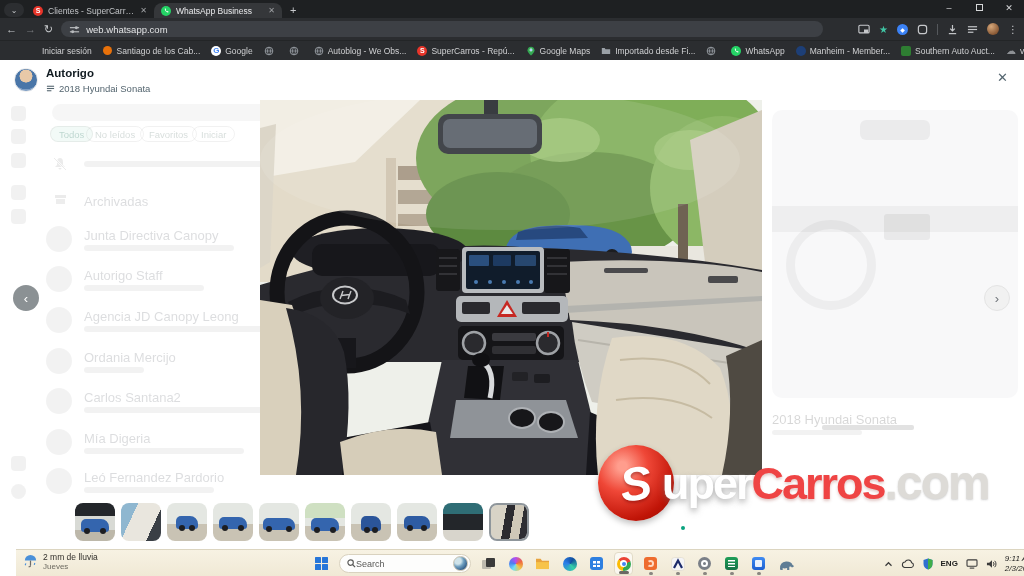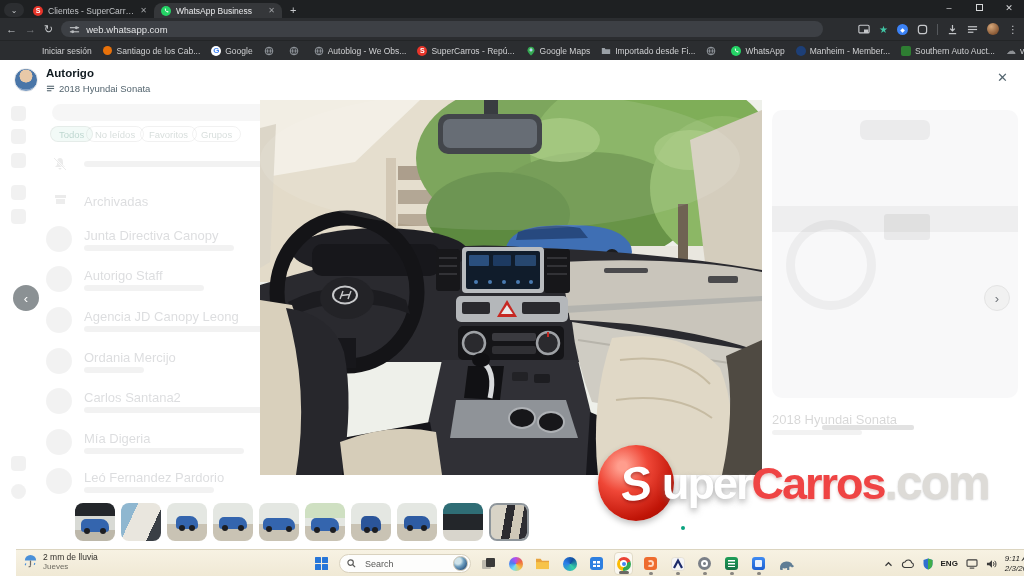--- a/index.html
+++ b/index.html
@@ -131,21 +131,21 @@
   .weather { position:absolute; left:7px; top:2px; display:flex; align-items:center; gap:5px; }
   .wtxt .l1 { font-size:8.5px; color:#32302c; }
   .wtxt .l2 { font-size:8px; color:#6d6a61; }
   .dock { position:absolute; left:296px; top:0; height:27px; display:flex; align-items:center; gap:8px; }
   .app { position:relative; width:19px; height:23px; display:flex; align-items:center; justify-content:center; border-radius:4px; }
   .app .dot { position:absolute; bottom:0px; left:50%; transform:translateX(-50%); width:4px; height:3px; border-radius:2px; background:#8a8781; }
   .app.active { background:rgba(255,255,255,.6); border:1px solid #e2dbc6; }
   .app.active .dot { width:10px; background:#6b6964; }
   .startw { display:grid; grid-template-columns:6px 6px; grid-template-rows:6px 6px; gap:1px; }
   .startw i { background:#2676d9; border-radius:0.5px; }
-  .searchpill { display:flex; align-items:center; gap:9px; width:132px; height:19px; border-radius:10px;
+  .searchpill { display:flex; align-items:center; gap:0; width:132px; height:19px; border-radius:10px;
     background:#fdfdfc; border:1px solid #d9d2bf; padding:0 2px 0 7px; }
   .searchpill .ph { flex:1; font-size:9px; color:#5a5a58; }
   .pill-img { width:15px; height:15px; border-radius:50%; border:1px solid #c6c0b0;
     background:radial-gradient(circle at 30% 30%, #cfe3ea 0 25%, #6f9fc0 45%, #35608c 75%, #24415f); }
   .taskview { position:relative; width:13px; height:11px; }
   .taskview i { position:absolute; width:9px; height:9px; border-radius:1px; }
   .taskview i:first-child { left:0; top:2px; background:#bdb9ae; }
   .taskview i:last-child { left:4px; top:0; background:#3a3a3a; }
   .copilot { width:14px; height:14px; border-radius:50%;
     background:conic-gradient(from 210deg, #6ee0f7, #4a7df0, #b44df0, #f06a3e, #f0c84a, #6ee0f7); }
@@ -368,21 +368,21 @@
         <span class="g-rail" style="top:69px"></span>
       <span class="g-rail" style="top:93px"></span>
         <span class="g-rail" style="top:125px"></span>
       <span class="g-rail" style="top:149px"></span>
         <span class="g-rail" style="top:396px"></span>
       <span class="g-rail" style="top:424px; border-radius:50%"></span>
       <div class="g-search"></div>
       <span class="g-chip on" style="left:50px">Todos</span>
       <span class="g-chip" style="left:86px">No leídos</span>
       <span class="g-chip" style="left:140px">Favoritos</span>
-      <span class="g-chip" style="left:192px">Grupos</span>
+      <span class="g-chip" style="left:192px">Iniciar</span>
       <svg width="16" height="16" viewBox="0 0 16 16" style="position:absolute;left:52px;top:96px">
         <path d="M8,2 q3,0 3,4 l0,3 l2,2 l-10,0 l2,-2 l0,-3 q0,-4 3,-4 z M6.5,12 a1.5,1.5 0 0 0 3,0" fill="rgba(0,0,0,.08)"></path>
         <line x1="2" y1="2" x2="14" y2="14" stroke="rgba(255,255,255,.9)" stroke-width="2"></line>
         <line x1="2" y1="2" x2="14" y2="14" stroke="rgba(0,0,0,.08)" stroke-width="1"></line>
       </svg>
       <span class="g-bar" style="left:84px; top:101px; width:356px"></span>
       <svg width="13" height="13" viewBox="0 0 13 13" style="position:absolute;left:54px;top:133px">
         <rect x="1" y="2" width="11" height="3" fill="rgba(0,0,0,.08)"></rect>
           <rect x="2" y="6" width="9" height="5" fill="rgba(0,0,0,.07)"></rect>
       </svg>

